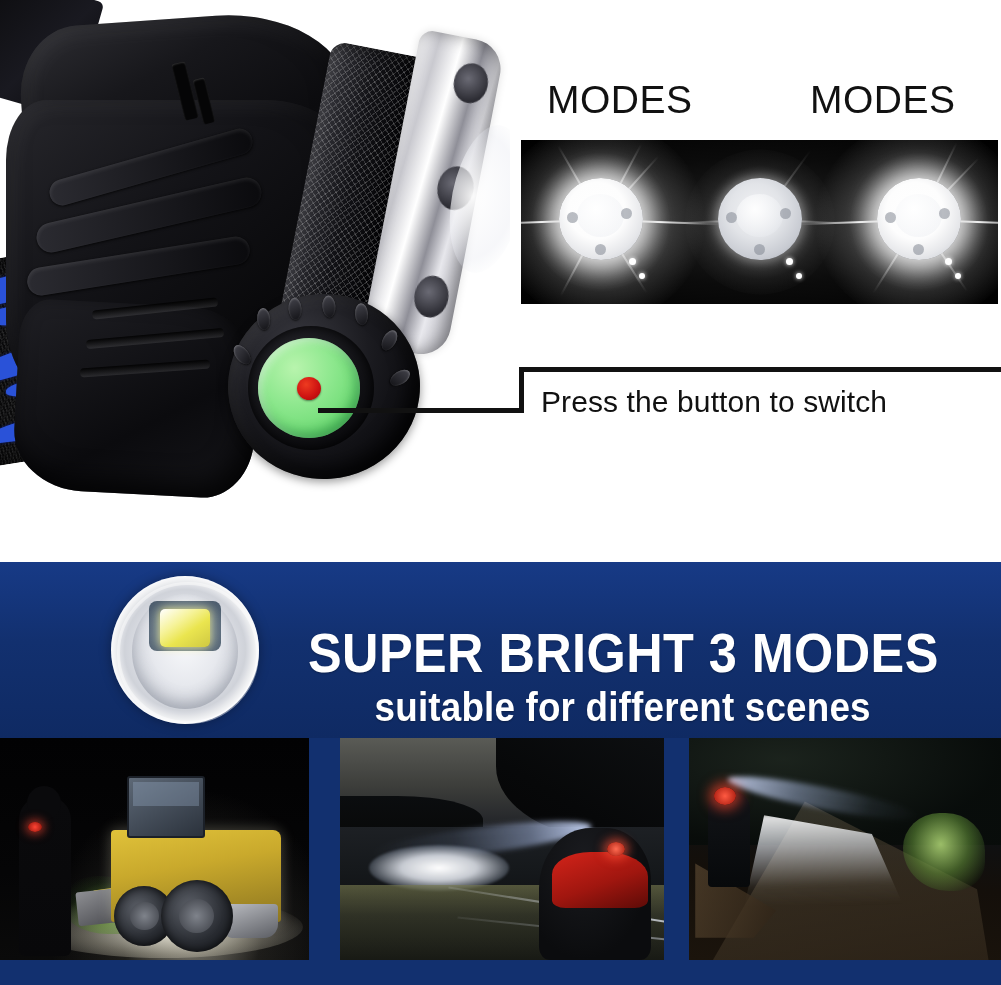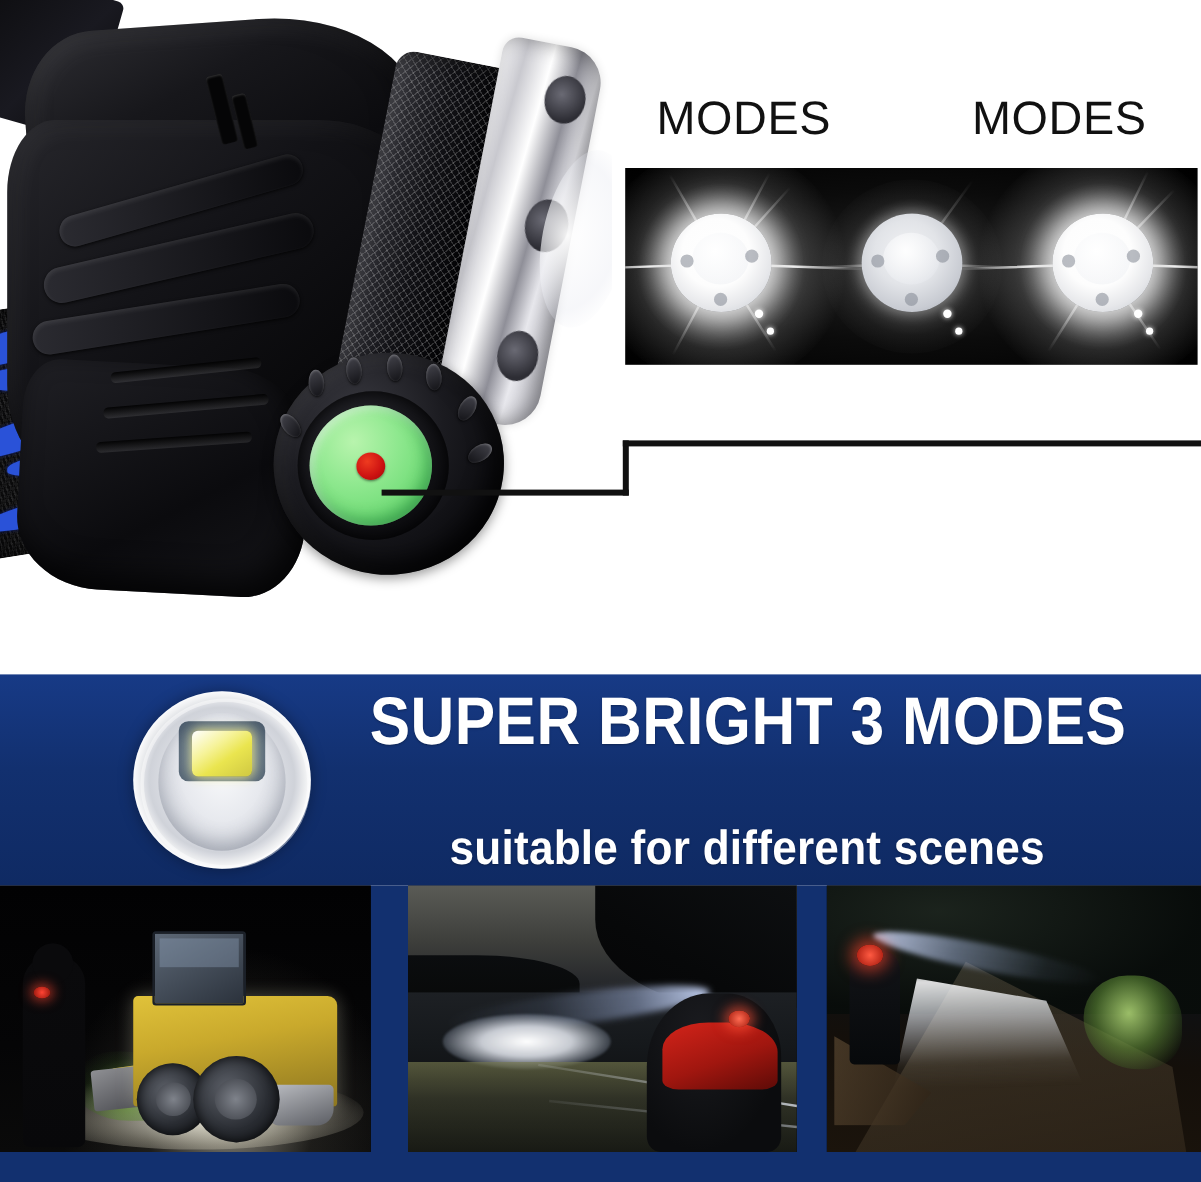--- a/index.html
+++ b/index.html
@@ -212,21 +212,21 @@
   #banner-led .chipbase{
     position:absolute;left:26%;top:17%;width:48%;height:34%;border-radius:8px;
     background:radial-gradient(ellipse at 50% 55%,rgba(60,90,110,.55),rgba(25,45,65,.75));
     filter:blur(.6px);
   }
   #banner-led .rim{
     position:absolute;left:4%;top:4%;width:92%;height:92%;border-radius:50%;
     border:3px solid rgba(255,255,255,.45);
   }
   #banner-text{position:absolute;left:245px;top:10px;width:756px;height:158px;
-    display:flex;flex-direction:column;align-items:center;justify-content:space-between;}
+    display:flex;flex-direction:column;align-items:center;justify-content:flex-end;}
   #banner-title{
     font-size:56px;font-weight:700;color:#fff;letter-spacing:.5px;white-space:nowrap;
     transform:scaleX(.90);transform-origin:center;line-height:1.02;
     text-shadow:0 1px 2px rgba(0,0,0,.3);
   }
   #banner-sub{
     font-size:40px;font-weight:700;color:#fff;letter-spacing:.2px;white-space:nowrap;
     transform:scaleX(.92);transform-origin:center;margin-top:4px;
     text-shadow:0 1px 2px rgba(0,0,0,.3);
   }
@@ -442,20 +442,21 @@
           <div class="notch" style="left:36px;top:66px;"></div>
         </div>
         <div class="spark" style="left:106px;top:118px;width:7px;height:7px;"></div>
         <div class="spark" style="left:116px;top:133px;width:6px;height:6px;"></div>
       </div>
     </div>
 
     <div id="leader-h"></div>
     <div id="leader-v"></div>
     <div id="leader-top"></div>
+    <div id="callout-text">Press the button to switch</div>
   </div>
 
   <div id="banner">
     <div id="banner-led">
       <div class="cone"></div>
       <div class="chipbase"></div>
       <div class="chip"></div>
       <div class="rim"></div>
     </div>
     <div id="banner-text">

